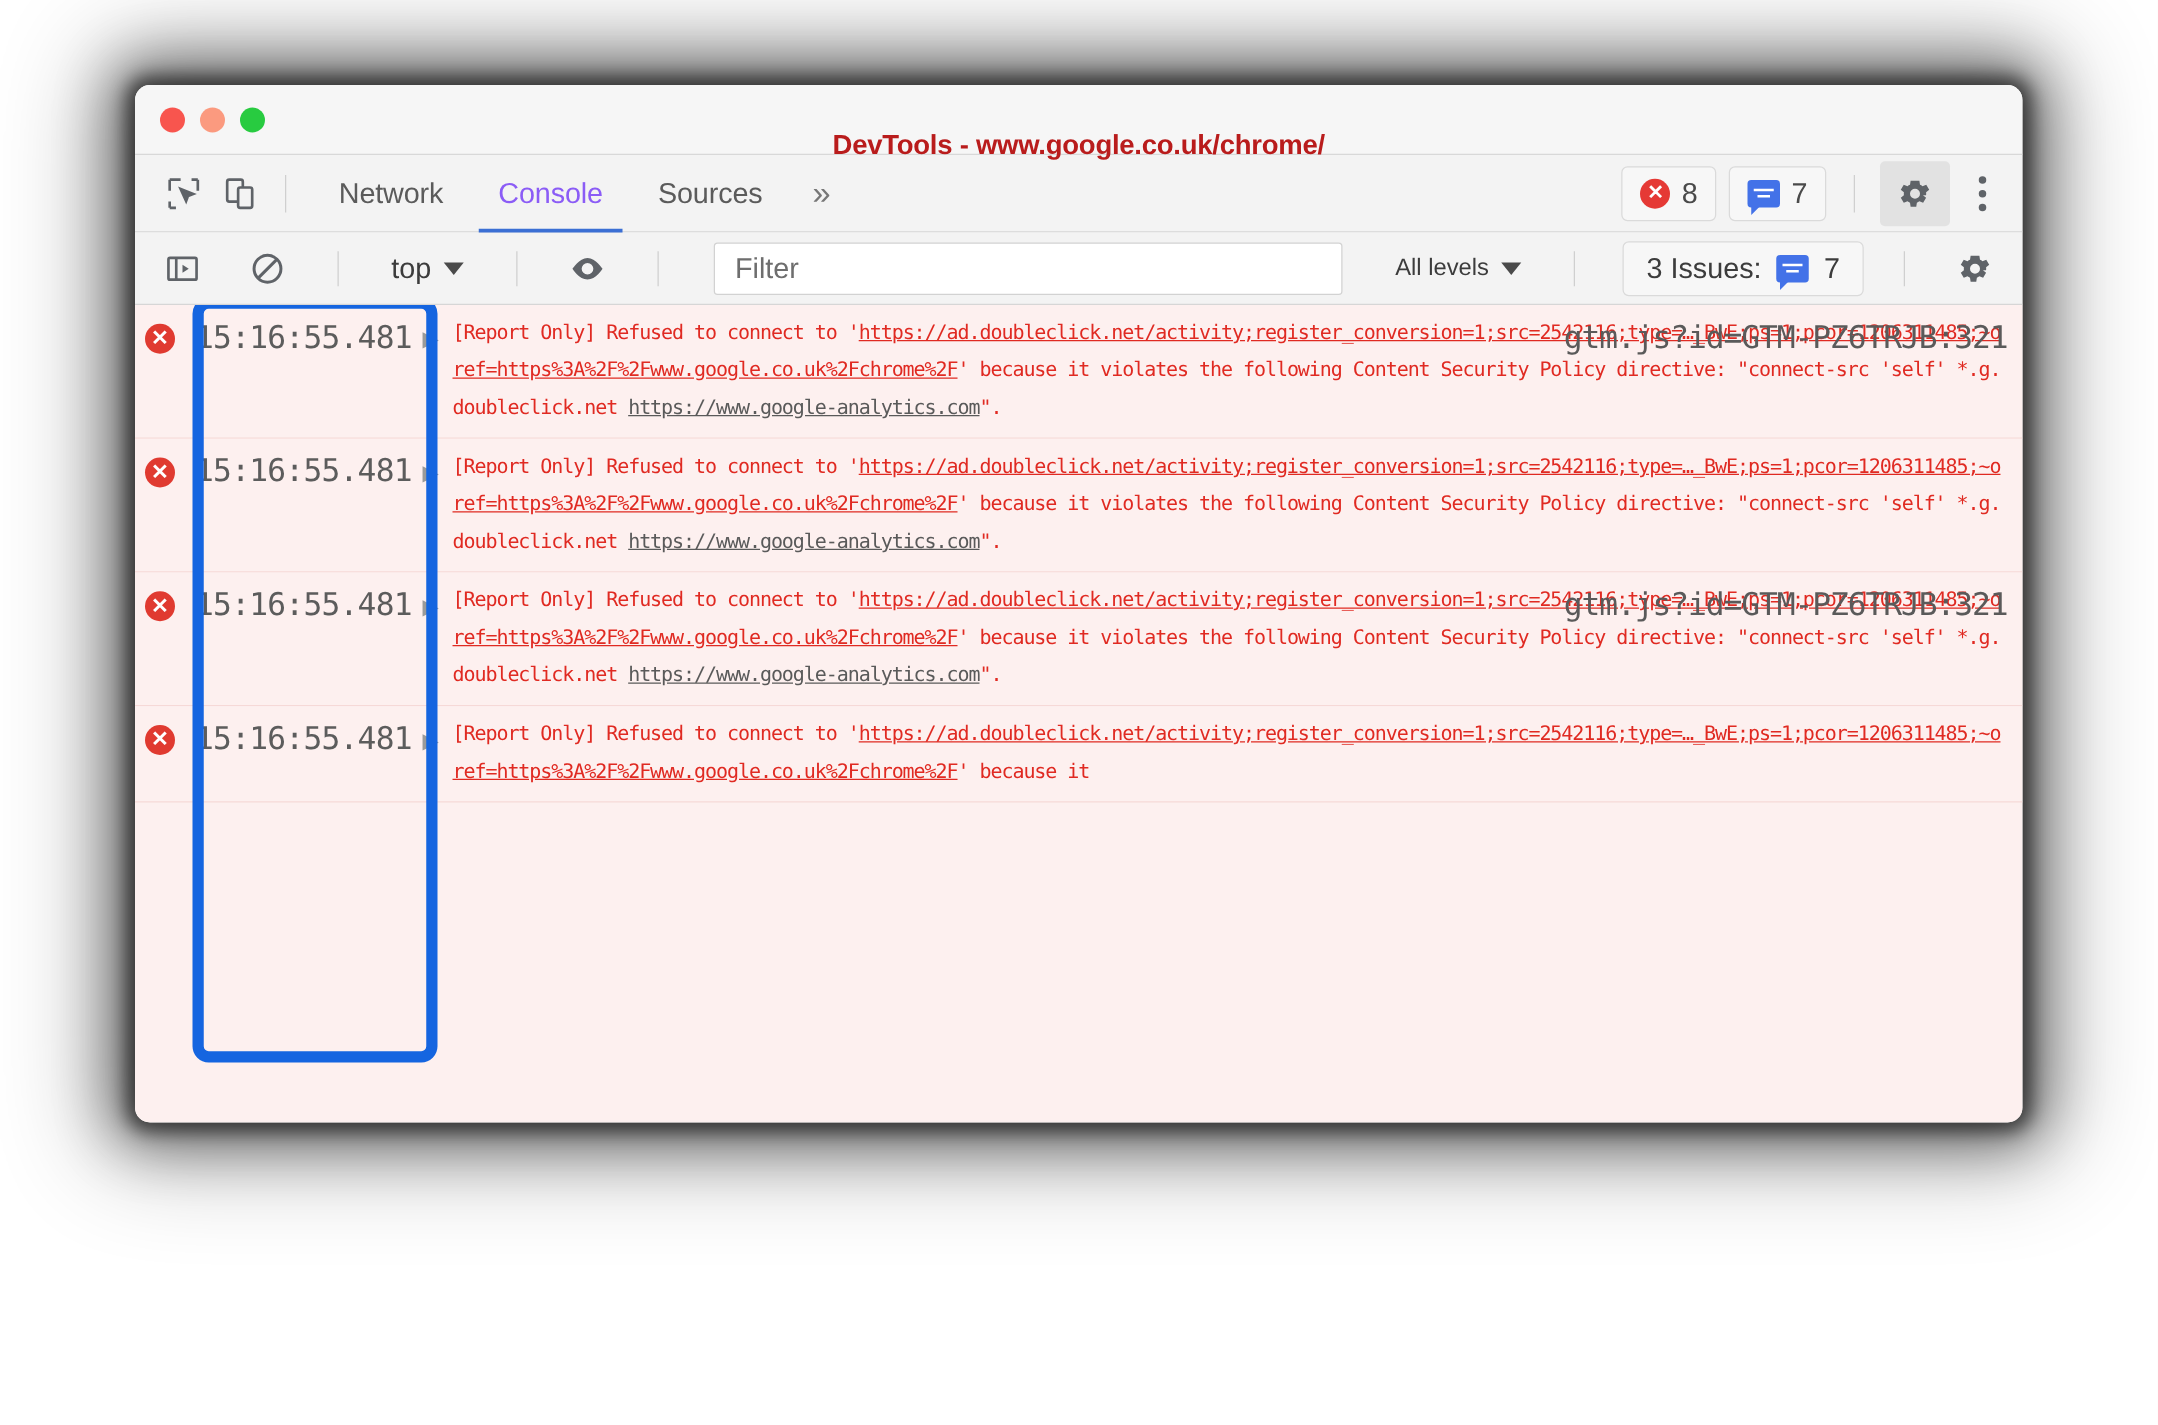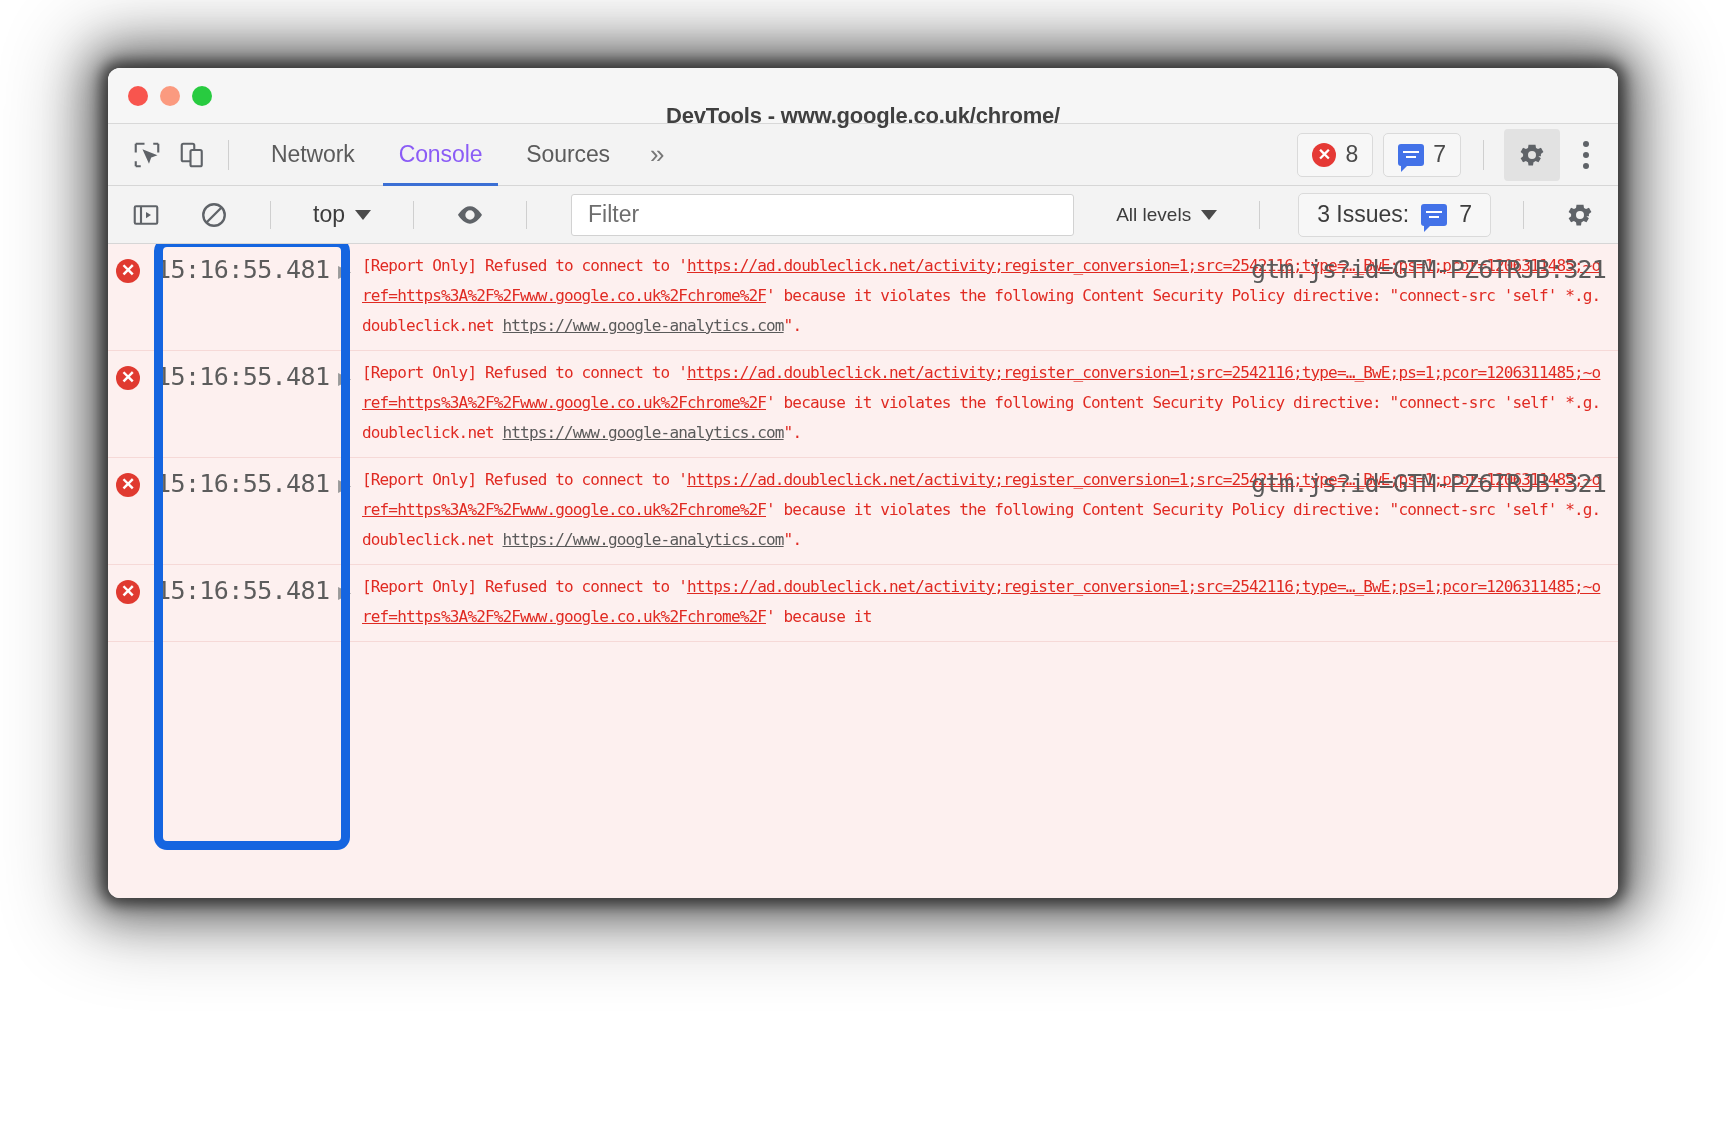--- a/index.html
+++ b/index.html
@@ -49,21 +49,21 @@
   .dot { width: 20px; height: 20px; border-radius: 50%; }
   .dot.red    { background: #f8554e; }
   .dot.yellow { background: #fb9a7f; }
   .dot.green  { background: #28cb40; }
   .title-text {
     position: absolute;
     left: 0; right: 0;
     text-align: center;
     font-size: 22px;
     font-weight: bold;
-    color: #404040;
+    color: #b91c1c;
     letter-spacing: -0.2px;
     pointer-events: none;
     margin-top: 40px;
   }
 
   
   .tabbar {
     height: 62px;
     background: #f3f3f3;
     border-bottom: 1px solid #d6d6d6;

